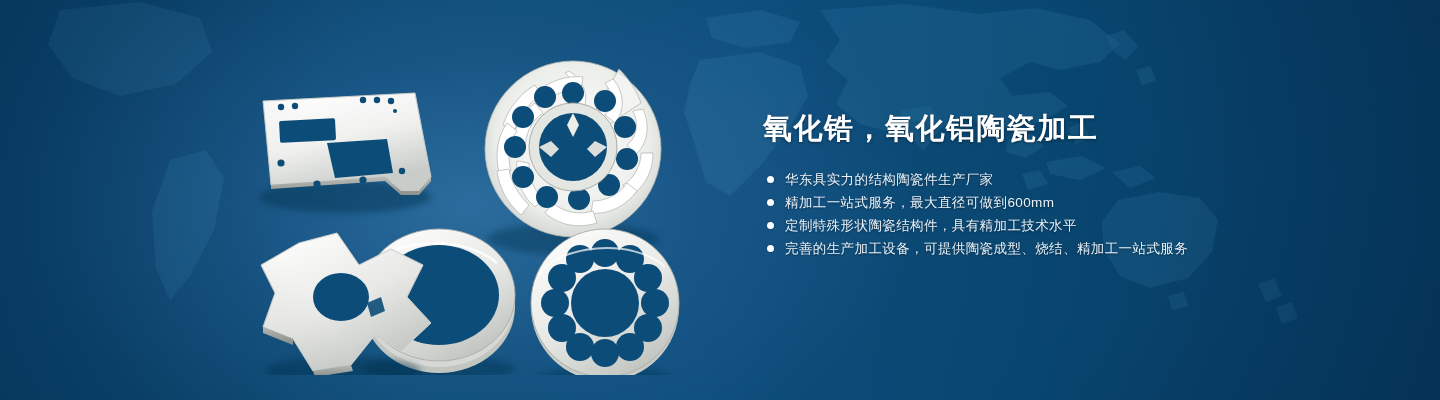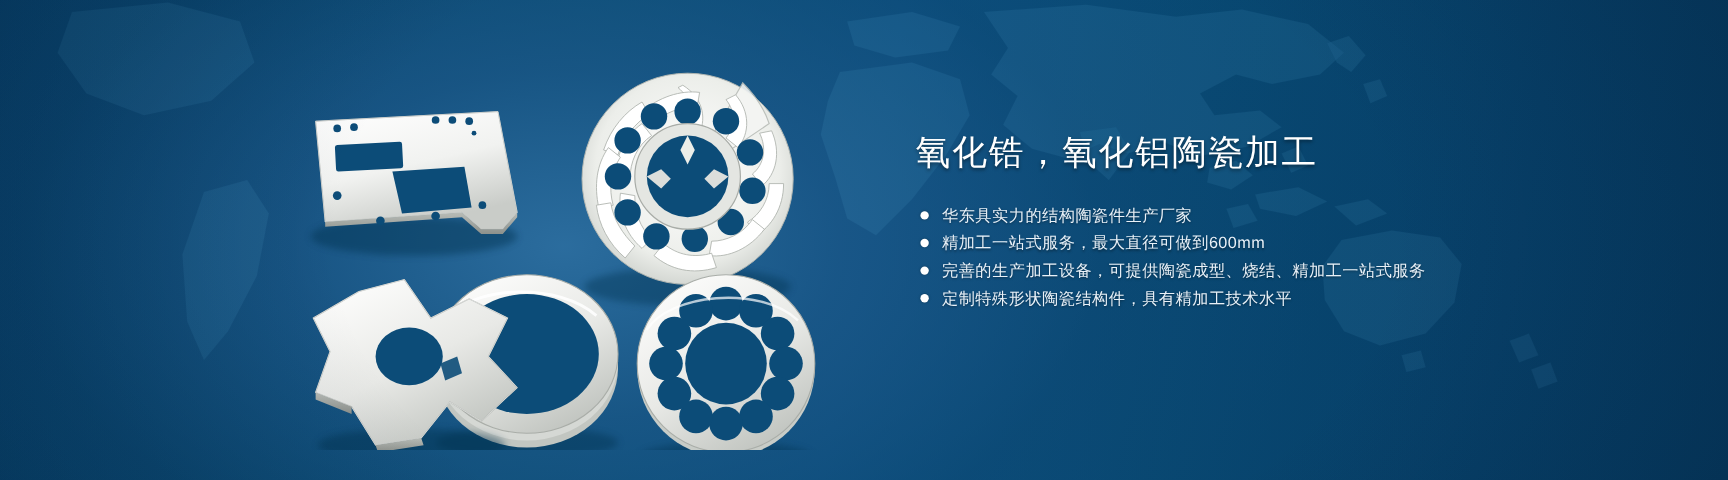--- a/index.html
+++ b/index.html
@@ -31,21 +31,21 @@
     background:
       radial-gradient(ellipse 1100px 700px at 720px 200px, rgba(0,0,0,0) 40%, rgba(1,22,42,0.42) 100%);
   }
   
   .products{position:absolute;left:235px;top:45px;width:470px;height:330px;}
   .products svg{display:block;width:470px;height:330px;}
   
   .copy{position:absolute;left:763px;top:108px;width:560px;}
   .headline{
     color:#ffffff;font-size:29px;line-height:40px;letter-spacing:1.5px;
-    font-weight:400;margin:0 0 20px 0;white-space:nowrap;
+    font-weight:700;margin:0 0 20px 0;white-space:nowrap;
     text-shadow:0 1px 3px rgba(0,0,0,.45);
   }
   .bullets{list-style:none;margin:0;padding:0;}
   .bullet{
     display:flex;align-items:center;
     height:23px;margin-bottom:0px;
   }
   .dot{
     width:7px;height:7px;border-radius:50%;
     background:#ffffff;flex:0 0 auto;margin-right:11px;margin-left:4px;
@@ -255,22 +255,22 @@
       <li class="bullet">
         <span class="dot"></span>
         <span class="btext">华东具实力的结构陶瓷件生产厂家</span>
       </li>
       <li class="bullet">
         <span class="dot"></span>
         <span class="btext">精加工一站式服务，最大直径可做到600mm</span>
       </li>
       <li class="bullet">
         <span class="dot"></span>
+        <span class="btext">定制特殊形状陶瓷结构件，具有精加工技术水平</span>
+      </li>
+      <li class="bullet">
+        <span class="dot"></span>
         <span class="btext">完善的生产加工设备，可提供陶瓷成型、烧结、精加工一站式服务</span>
-      </li>
-      <li class="bullet">
-        <span class="dot"></span>
-        <span class="btext">定制特殊形状陶瓷结构件，具有精加工技术水平</span>
       </li>
     </ul>
   </div>
 
 </div>
 
 </body></html>

